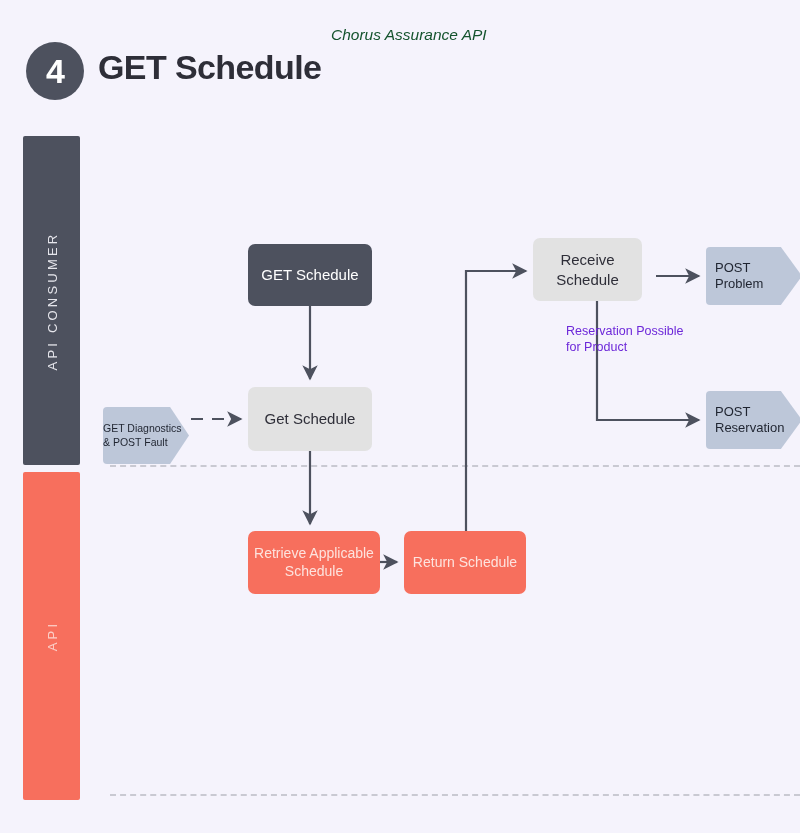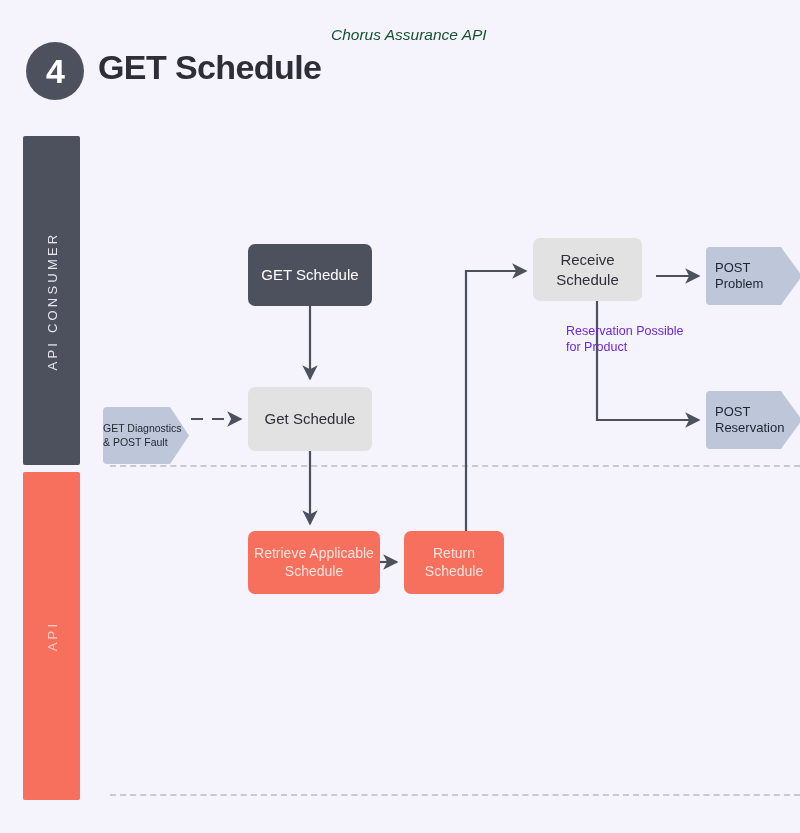--- a/index.html
+++ b/index.html
@@ -116,21 +116,21 @@
   }
   .node-coral {
     background: #f76f5d;
     color: #fde3de;
     font-size: 14px;
   }
 
   #node-get-schedule   { left: 248px; top: 244px; width: 124px; height: 62px; }
   #node-get-schedule-consumer { left: 248px; top: 387px; width: 124px; height: 64px; }
   #node-retrieve       { left: 248px; top: 531px; width: 132px; height: 63px; }
-  #node-return         { left: 404px; top: 531px; width: 100px; height: 63px; }
+  #node-return         { left: 404px; top: 531px; width: 122px; height: 63px; }
   #node-receive        { left: 533px; top: 238px; width: 109px; height: 63px; }
 
   
   .pennant {
     position: absolute;
     background: #bdc7d9;
     color: #1f2430;
     box-sizing: border-box;
     display: flex;
     align-items: center;

